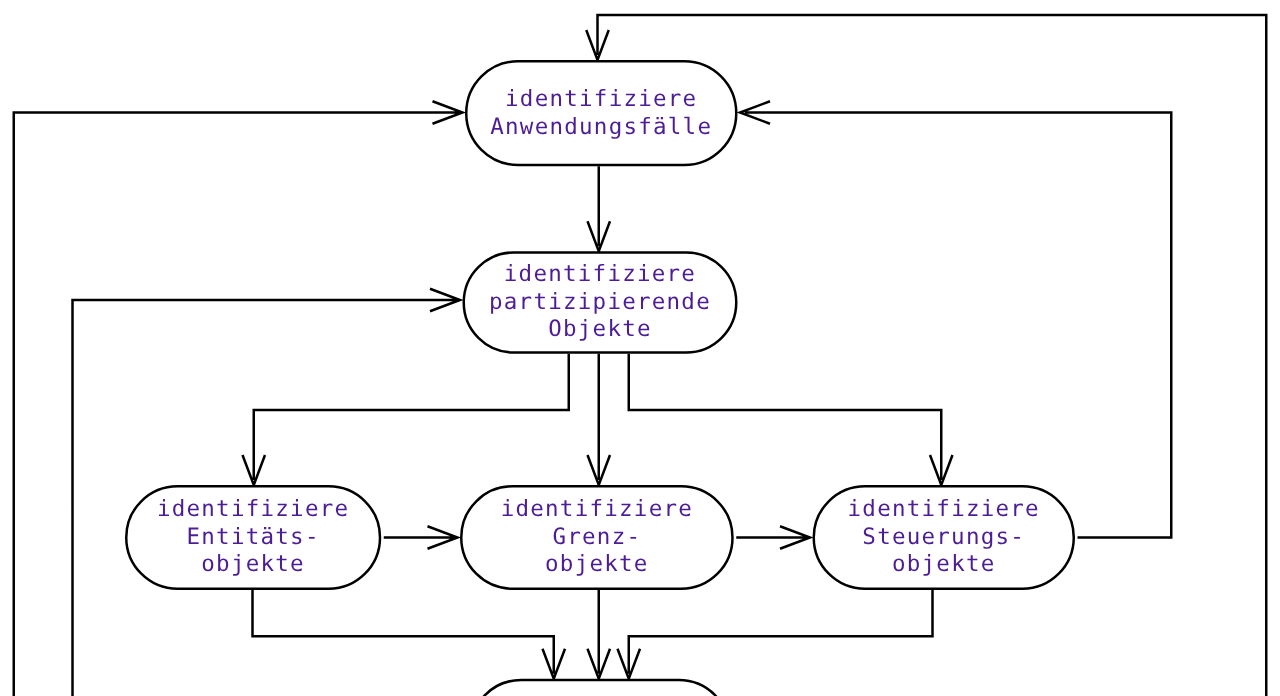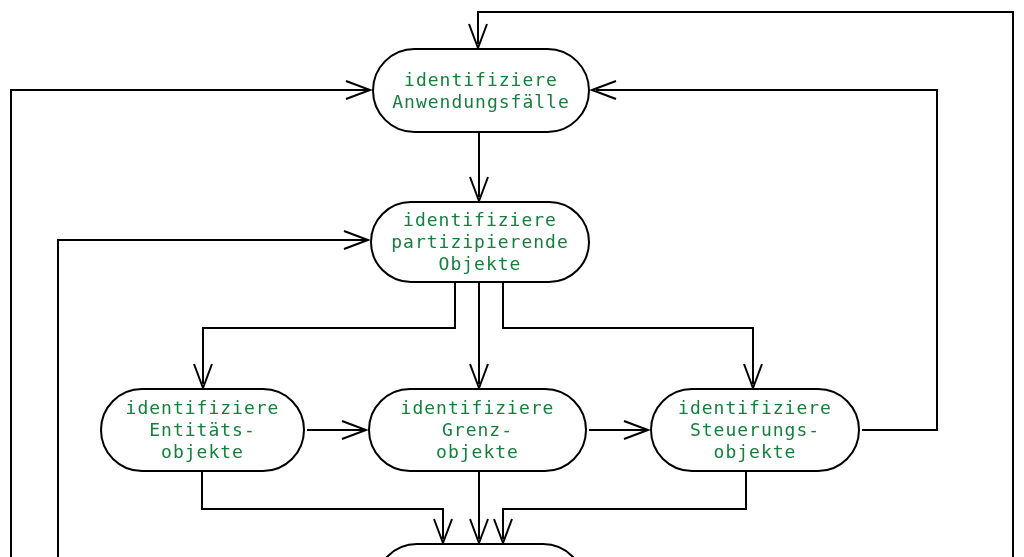--- a/index.html
+++ b/index.html
@@ -29,21 +29,21 @@
   }
   .node {
     position: absolute;
     box-sizing: border-box;
     background: #ffffff;
     border: 2px solid #000000;
     display: flex;
     align-items: center;
     justify-content: center;
     text-align: center;
-    color: #15803d;
+    color: #4c1d95;
     font-size: 18px;
     line-height: 22px;
     letter-spacing: 1px;
   }
   .node .label {
     white-space: pre-line;
   }
   .n1 { left: 372px; top: 48px;  width: 218px; height: 85px; border-radius: 43px; }
   .n2 { left: 370px; top: 201px; width: 220px; height: 82px; border-radius: 41px; }
   .n3 { left: 100px; top: 388px; width: 205px; height: 84px; border-radius: 42px; }

